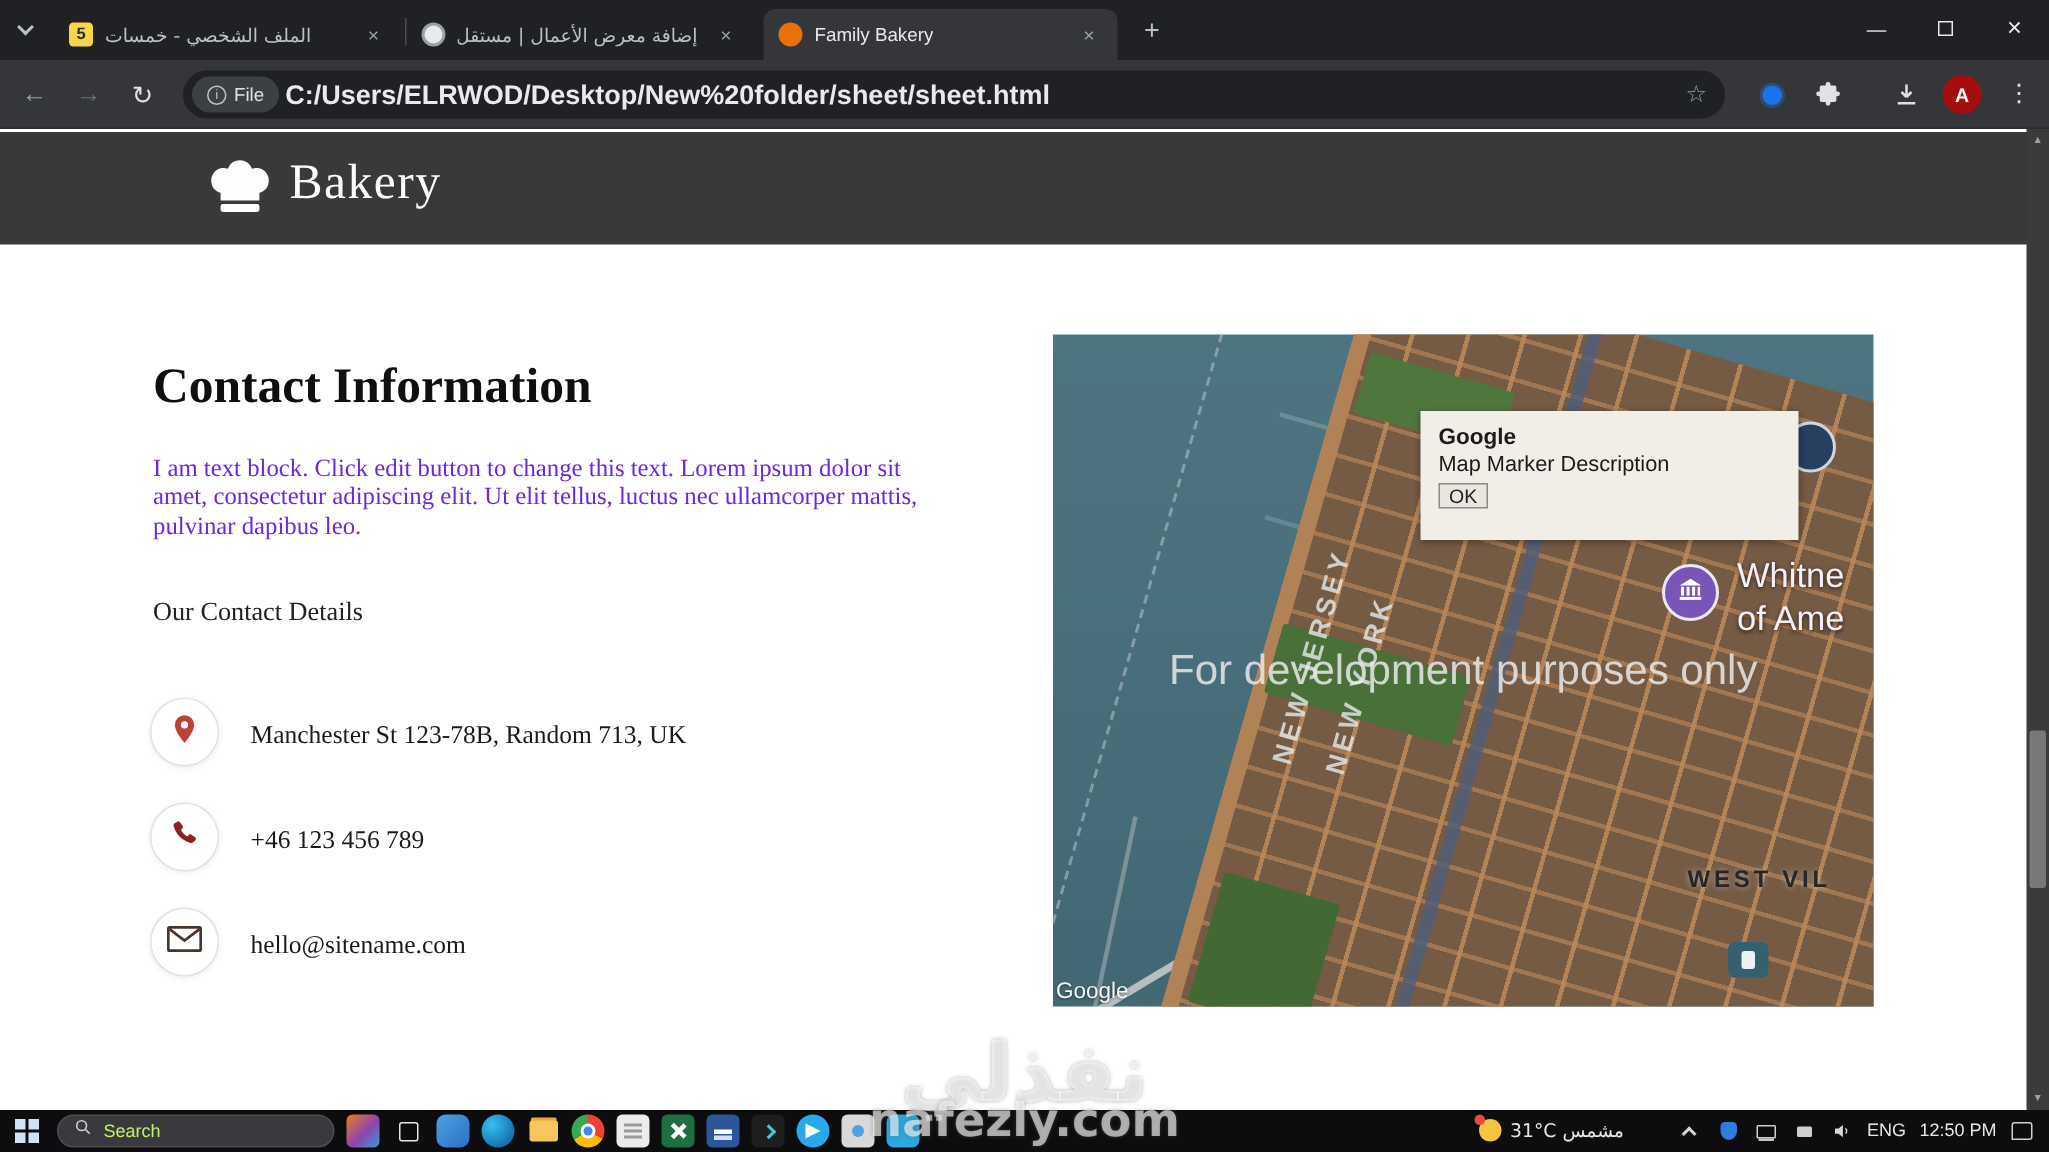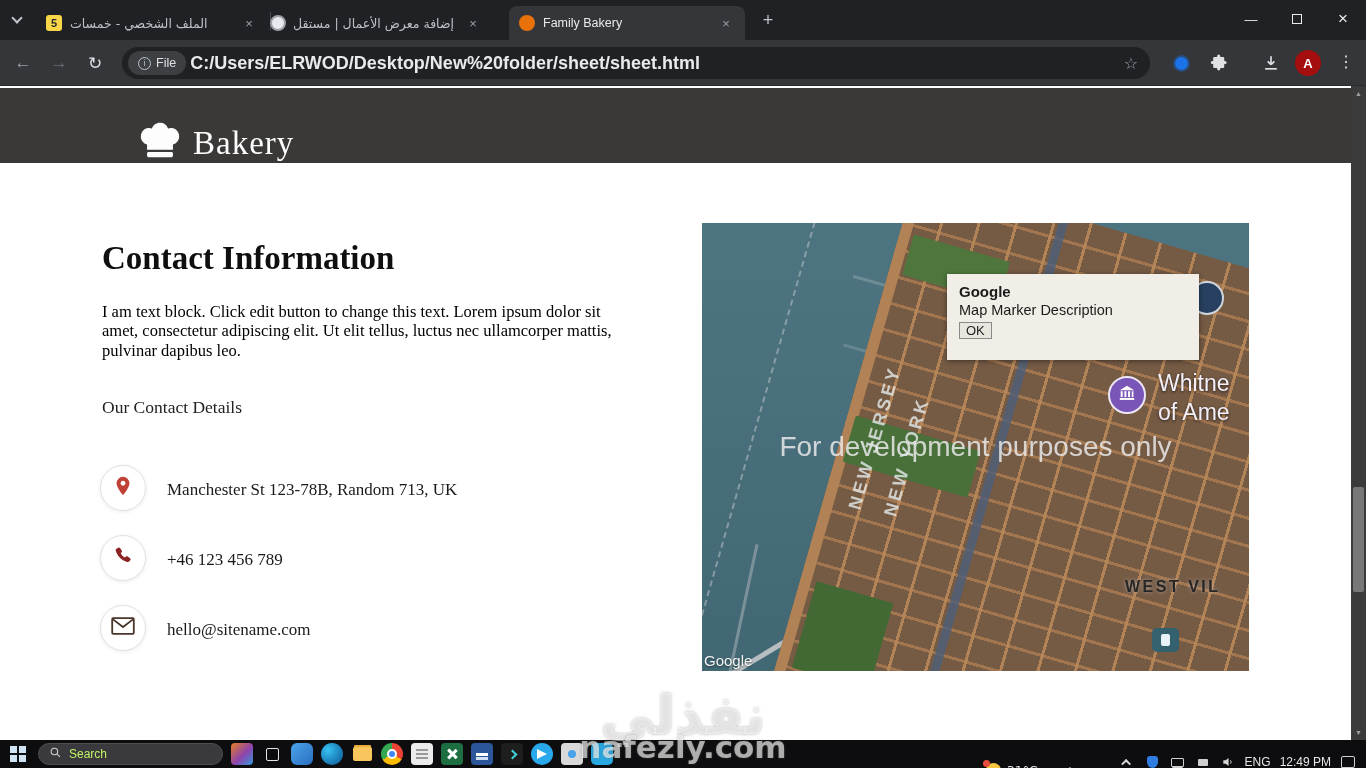--- a/index.html
+++ b/index.html
@@ -1,21 +1,21 @@
 <!DOCTYPE html>
 <html><head>
 <meta charset="utf-8">
 <style>
   * { margin:0; padding:0; box-sizing:border-box; }
   html,body { width:1366px; height:768px; overflow:hidden; }
   body { position:relative; font-family:"Liberation Sans",sans-serif; background:#fff; }
   .abs { position:absolute; }
   .ar { font-family:"DejaVu Sans",sans-serif; }
   .serif { font-family:"Liberation Serif",serif; }
-  .flex { display:flex; align-items:center;margin-top:16px; }
+  .flex { display:flex; align-items:flex-start; }
 
   
   .tabstrip { position:absolute; left:0; top:0; width:1366px; height:40px; background:#202124; }
   .tab { position:absolute; top:6px; height:34px; display:flex; align-items:center; padding:0 10px; color:#bdc1c6; font-size:12.5px; overflow:hidden; }
   .tab.active { background:#35363a; color:#e8eaed; border-radius:8px 8px 0 0; }
   .tab .title { white-space:nowrap; overflow:hidden; max-width:160px; margin:0 8px; }
   .tab .close { margin-left:auto; width:18px; height:18px; border-radius:50%; display:flex; align-items:center; justify-content:center; font-size:13px; color:#9aa0a6; }
   .tabsep { position:absolute; top:12px; width:1px; height:18px; background:#4a4d51; }
   .winbtn { position:absolute; top:0; width:46px; height:38px; display:flex; align-items:center; justify-content:center; color:#e8eaed; font-size:13px; }
   .toolbar { position:absolute; left:0; top:40px; width:1366px; height:46px; background:#35363a; border-bottom:1px solid #2a2b2e; }
@@ -58,21 +58,21 @@
     <span style="display:block;width:8px;height:8px;border-right:2px solid #bdc1c6;border-bottom:2px solid #bdc1c6;transform:rotate(45deg);margin:1px auto;"></span>
   </div>
 
   <div class="tab" style="left:36px;width:232px;">
     <span style="flex:0 0 16px;width:16px;height:16px;border-radius:3px;background:#f9d648;color:#2b2b2b;font-size:11px;font-weight:bold;display:flex;align-items:center;justify-content:center;">5</span>
     <span class="title ar" dir="auto">الملف الشخصي - خمسات</span>
     <span class="close">×</span>
   </div>
   <div class="tabsep" style="left:270px;"></div>
 
-  <div class="tab" style="left:260px;width:232px;">
+  <div class="tab" style="left:271px;width:232px;">
     <span style="flex:0 0 16px;width:16px;height:16px;border-radius:50%;background:#e8eaed;border:2px solid #9aa0a6;"></span>
     <span class="title ar" dir="auto">إضافة معرض الأعمال | مستقل</span>
     <span class="close">×</span>
   </div>
 
   <div class="tab active" style="left:509px;width:236px;">
     <span style="flex:0 0 16px;width:16px;height:16px;border-radius:50%;background:#e8710a;"></span>
     <span class="title">Family Bakery</span>
     <span class="close">×</span>
   </div>
@@ -129,21 +129,21 @@
             <path d="M24 2c-4 0-7.2 2.4-8.4 5.9A8.6 8.6 0 0 0 4 16.4c0 4 2.8 7.4 6.5 8.3V30h27v-5.3c3.7-.9 6.5-4.3 6.5-8.3A8.6 8.6 0 0 0 32.4 7.9 9 9 0 0 0 24 2z" fill="#fdfdfd"></path>
             <rect x="10.5" y="32.5" width="27" height="5.5" rx="1.5" fill="#fdfdfd"></rect>
           </svg>
       </span>
       <span class="serif" style="color:#fdfdfd;font-size:33px;letter-spacing:1px;">Bakery</span>
     </div>
   </div>
 
   <h1 class="abs serif" style="left:102px;top:154px;font-size:33px;color:#0f0f0f;">Contact Information</h1>
 
-  <p class="abs serif" style="left:102px;top:216px;width:527px;font-size:16.5px;line-height:1.17;color:#000000;">I am text block. Click edit button to change this text. Lorem ipsum dolor sit amet, consectetur adipiscing elit. Ut elit tellus, luctus nec ullamcorper mattis, pulvinar dapibus leo.</p>
+  <p class="abs serif" style="left:102px;top:216px;width:527px;font-size:16.5px;line-height:1.17;color:#6d28d9;">I am text block. Click edit button to change this text. Lorem ipsum dolor sit amet, consectetur adipiscing elit. Ut elit tellus, luctus nec ullamcorper mattis, pulvinar dapibus leo.</p>
 
   <div class="abs serif" style="left:102px;top:311px;font-size:17.5px;color:#222;">Our Contact Details</div>
 
   <div>
     <span class="contact-circle" style="top:379px;">
       <span><svg width="22" height="22" viewBox="0 0 24 24">
             <path d="M12 2a7 7 0 0 0-7 7c0 5.2 7 13 7 13s7-7.8 7-13a7 7 0 0 0-7-7z" fill="#bf4136"></path>
             <circle cx="12" cy="9" r="2.6" fill="#fff"></circle>
           </svg></span>
     </span>
@@ -310,21 +310,21 @@
         <i style="display:block;width:10px;height:7px;background:#cfcfcf;border-radius:1px;"></i>
       </span>
     <span class="tray-ico">
         <svg width="14" height="14" viewBox="0 0 24 24">
           <path d="M4 9v6h4l5 4V5L8 9z" fill="#d6d6d6"></path>
           <path d="M16 9a4 4 0 0 1 0 6" stroke="#d6d6d6" fill="none" stroke-width="1.6"></path>
         </svg>
       </span>
 
     <span style="font-size:12px;">ENG</span>
-    <span style="font-size:12px;">12:49 PM</span>
+    <span style="font-size:12px;">12:50 PM</span>
     <span class="tray-ico" style="margin-right:4px;">
       <i style="display:block;width:14px;height:12px;border:1.6px solid #d0d0d0;border-radius:2px 2px 2px 0;"></i>
     </span>
   </div>
 </div>
 
 <div>
   <div class="wm ar" style="top:684px;font-size:54px;">نفذلي</div>
   <div class="wm ar" style="top:729px;font-size:31px;">nafezly.com</div>
 </div>

